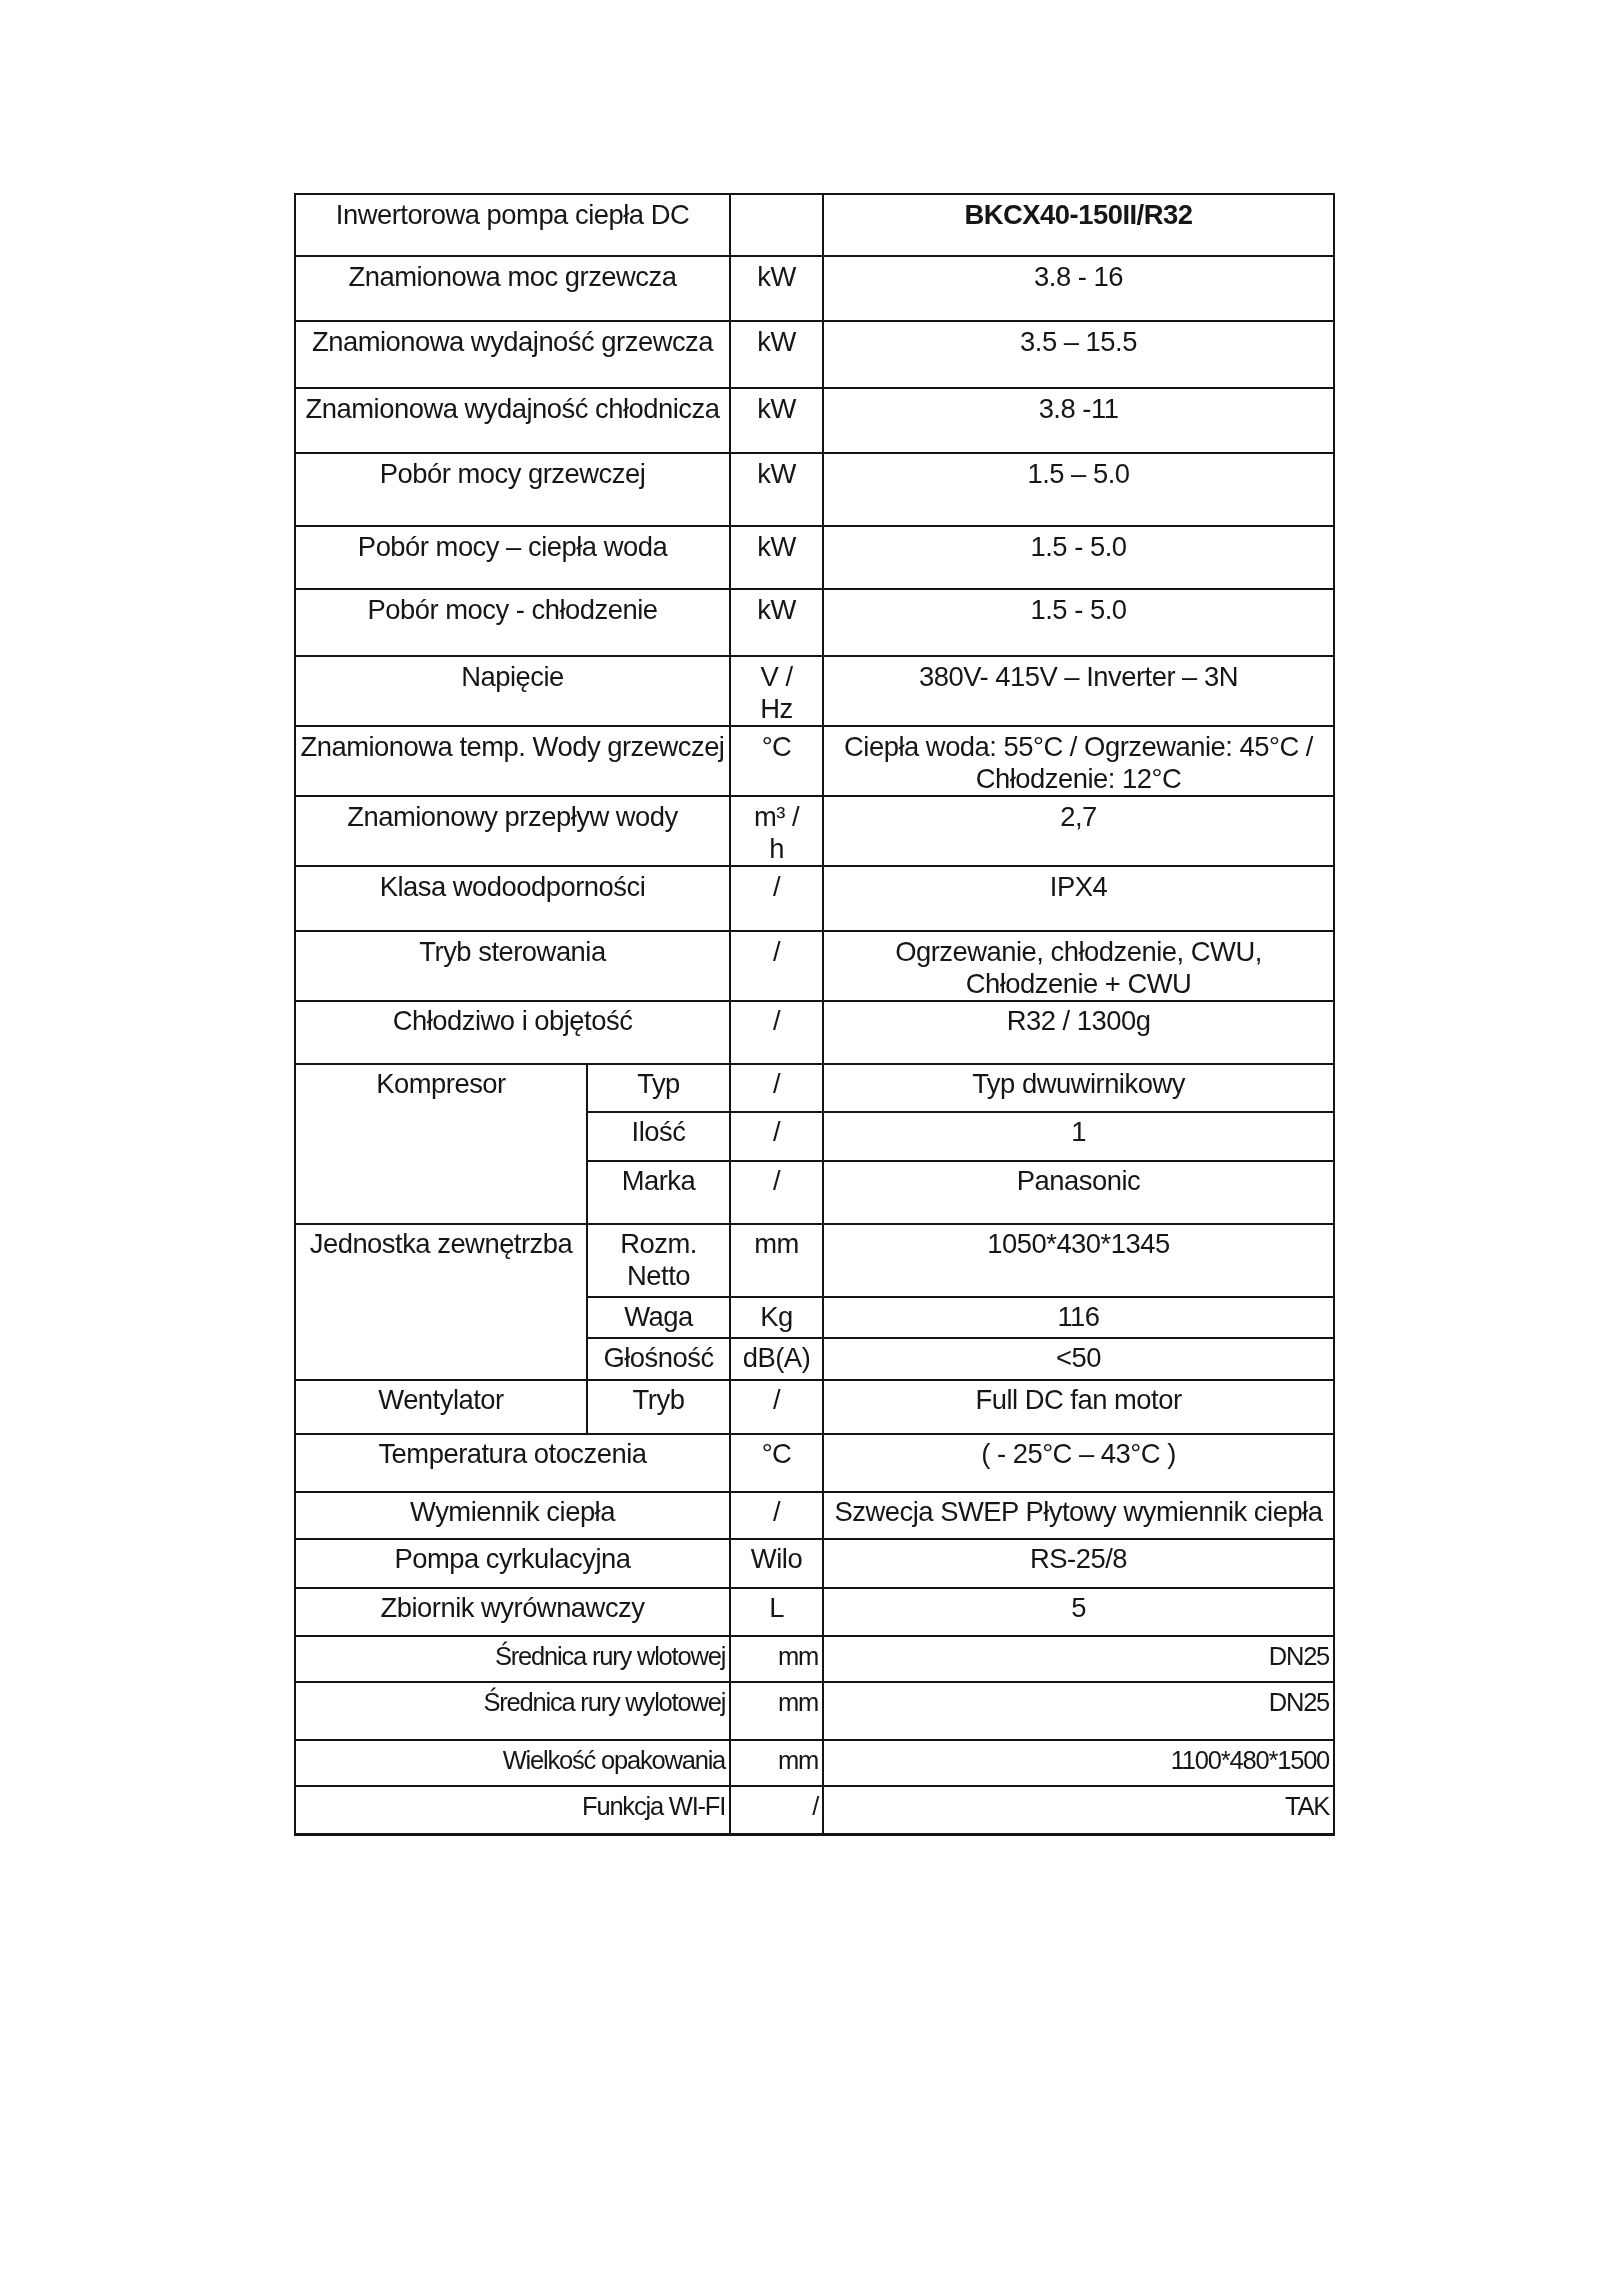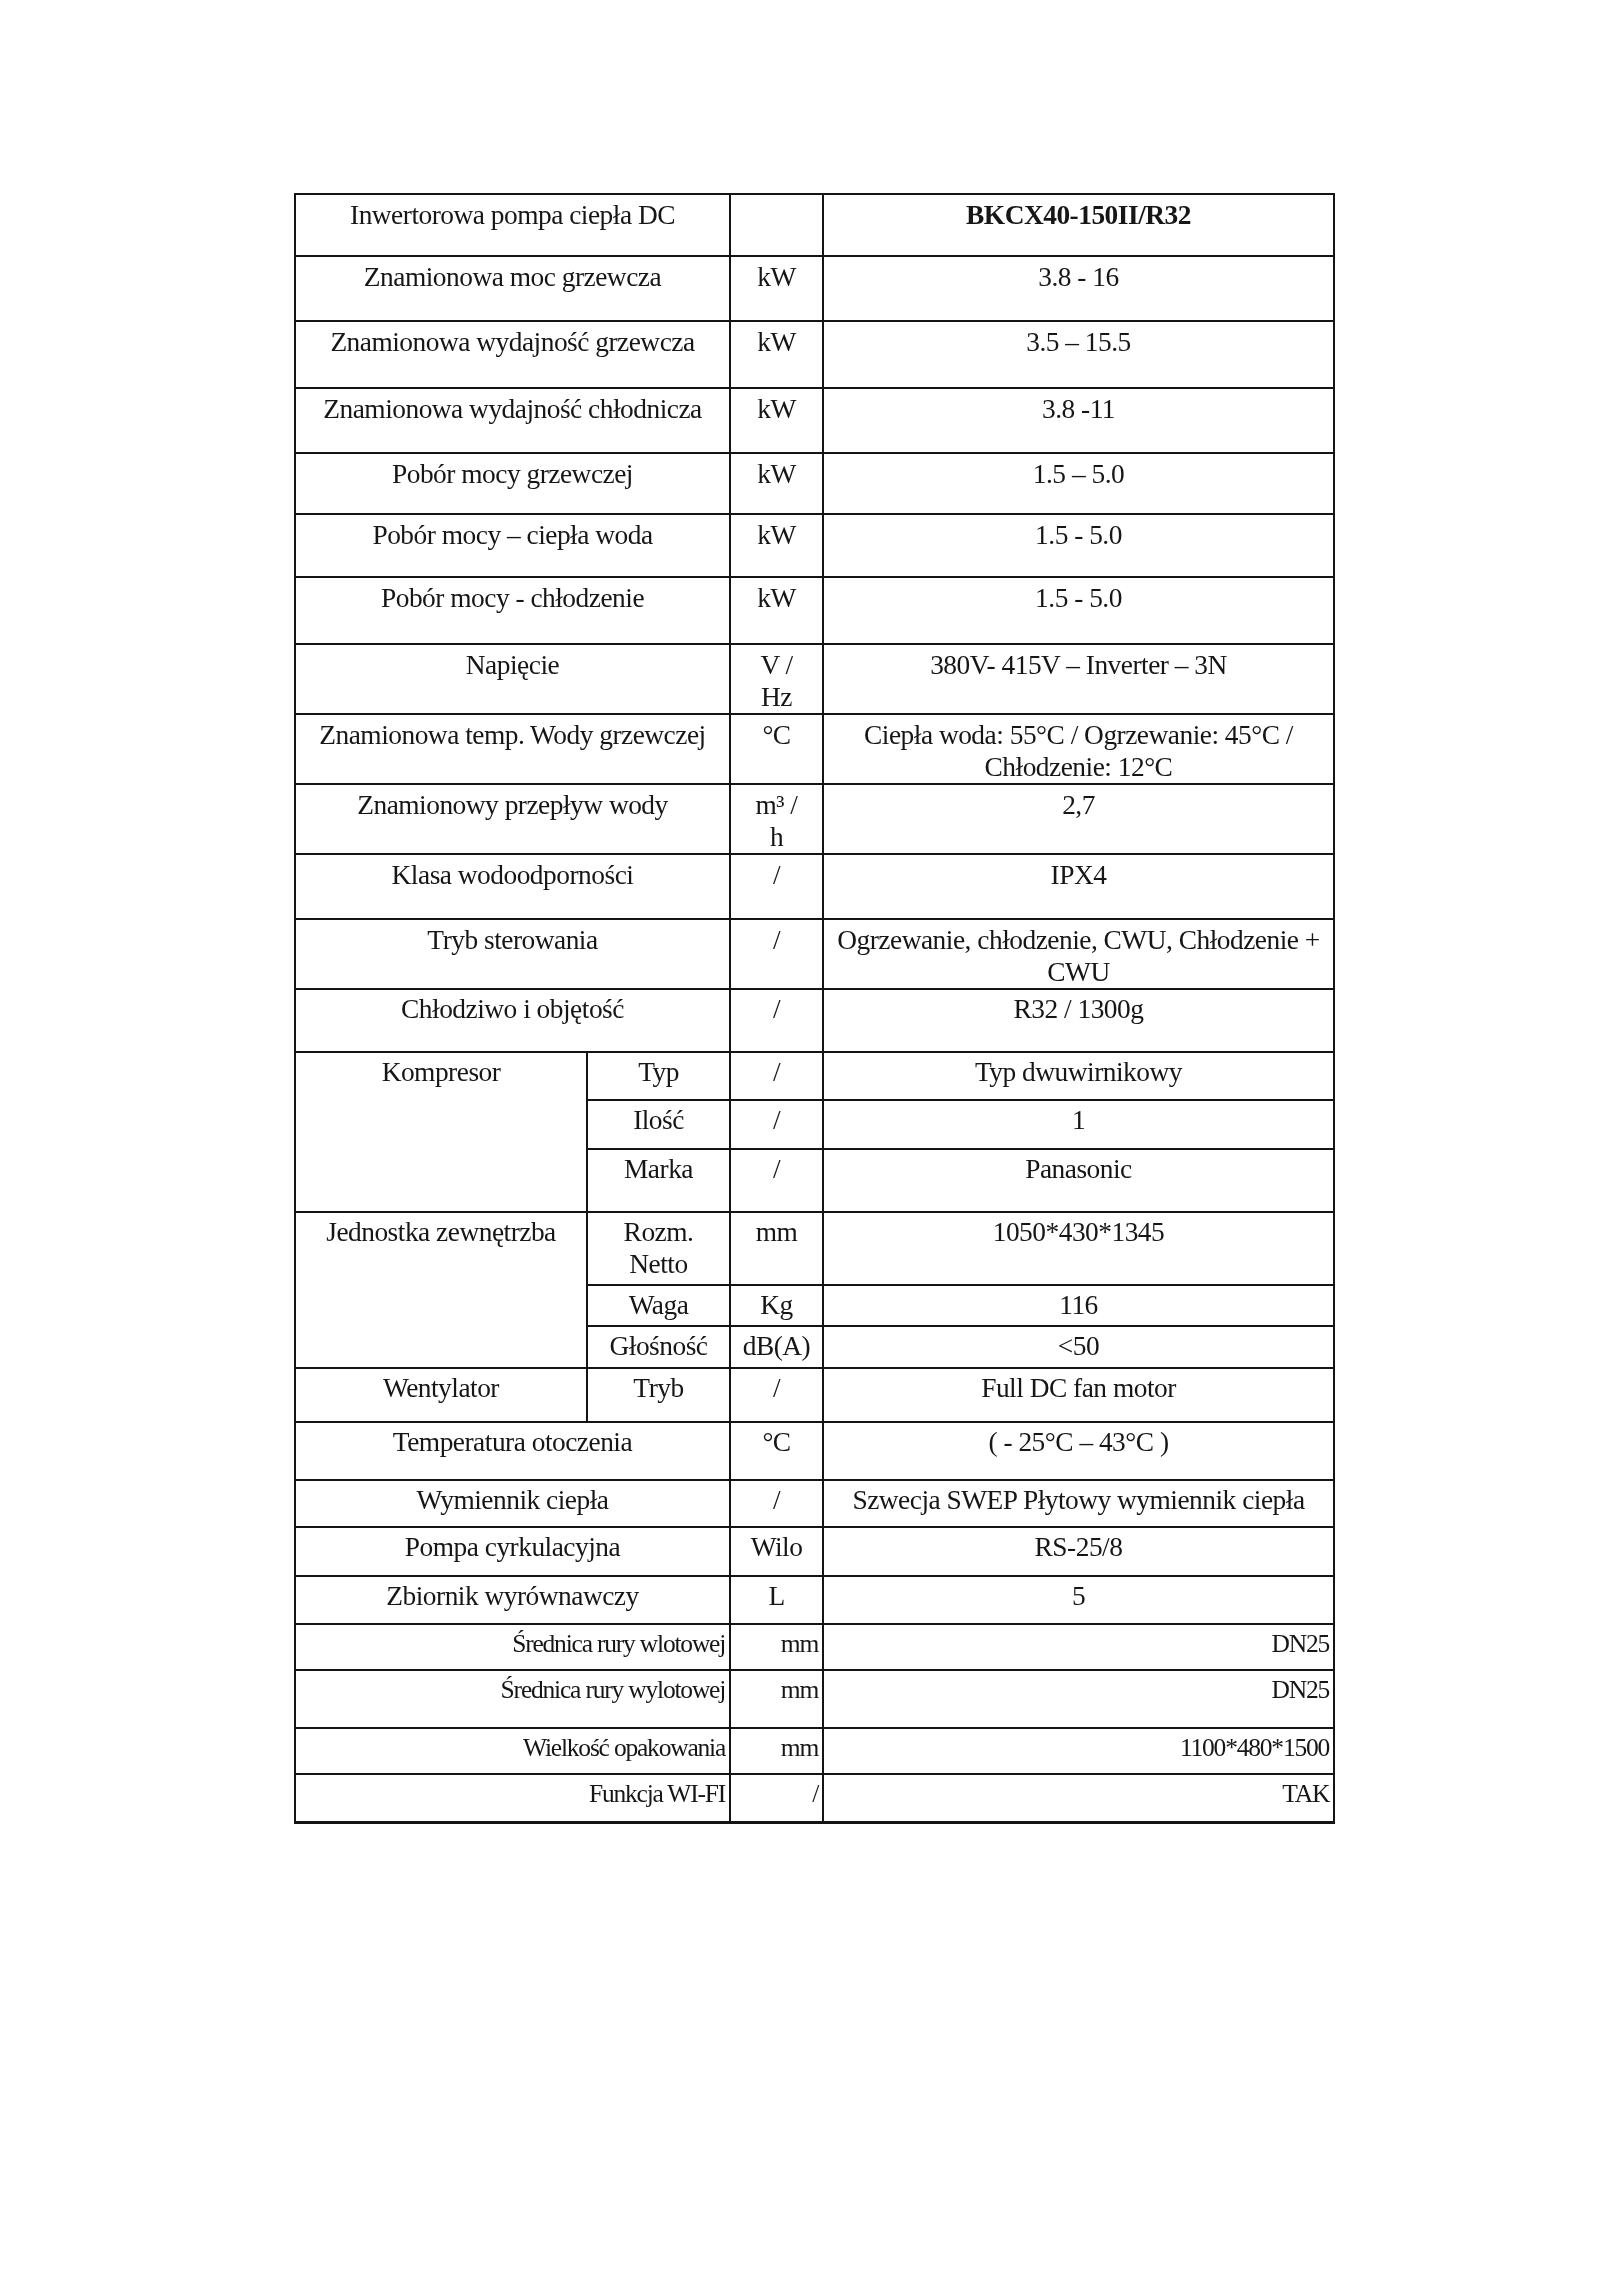--- a/index.html
+++ b/index.html
@@ -1,21 +1,21 @@
 <!DOCTYPE html>
 <html lang="pl"><head>
 <meta charset="utf-8">
 <style>
   html,body{margin:0;padding:0;background:#e8e8e8;}
   #page{
     position:relative;
     width:1621px;height:2293px;
     background:#ffffff;
     overflow:hidden;
-    font-family:Liberation Serif, serif;
+    font-family:Liberation Sans, sans-serif;
   }
   table.spec{
     position:absolute;
     left:294px;top:193px;
     width:1039px;
     border-collapse:collapse;
     table-layout:fixed;
   }
   table.spec td{
     border:2px solid #141414;
@@ -64,21 +64,21 @@
       <td>kW</td>
       <td>3.5 – 15.5</td>
     </tr>
 
     <tr style="height:65px">
       <td colspan="2">Znamionowa wydajność chłodnicza</td>
       <td>kW</td>
       <td>3.8 -11</td>
     </tr>
 
-    <tr style="height:61px">
+    <tr style="height:73px">
       <td colspan="2">Pobór mocy grzewczej</td>
       <td>kW</td>
       <td>1.5 – 5.0</td>
     </tr>
 
     <tr style="height:63px">
       <td colspan="2">Pobór mocy – ciepła woda</td>
       <td>kW</td>
       <td>1.5 - 5.0</td>
     </tr>

